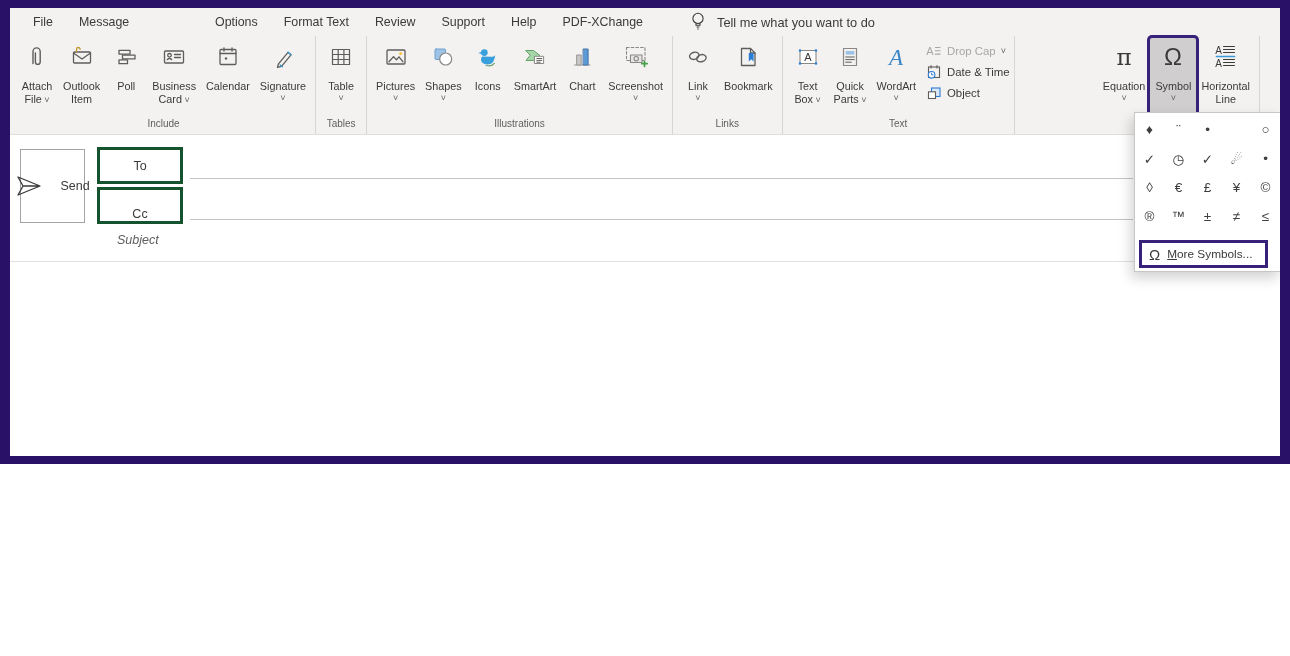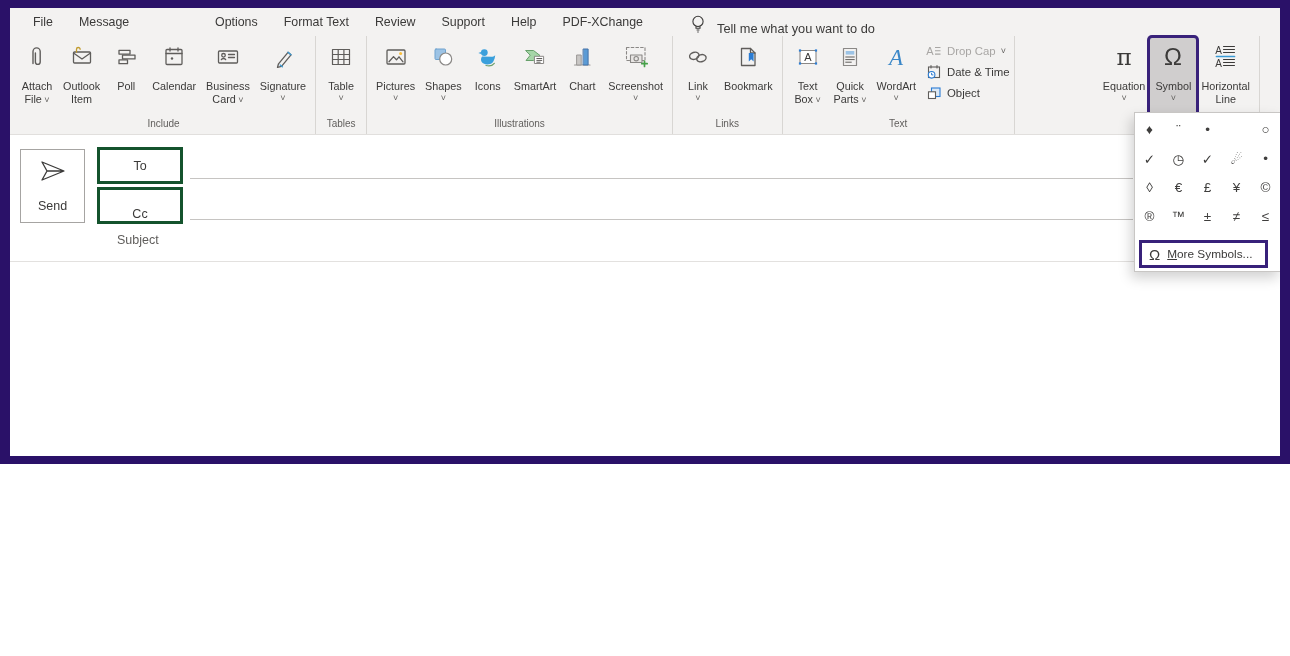--- a/index.html
+++ b/index.html
@@ -11,21 +11,21 @@
   .f-bottom{left:0;bottom:0;right:0;height:8px;}
   .f-left{left:0;top:0;bottom:0;width:10px;}
   .f-right{right:0;top:0;bottom:0;width:10px;}
 
   
   .menubar{position:absolute;left:10px;top:8px;right:10px;height:28px;background:#f3f2f1;
     display:flex;align-items:stretch;padding-left:10px;}
   .tab{padding:0 13px;font-size:12.4px;display:flex;align-items:center;position:relative;cursor:default;}
   .tab.active{font-weight:700;color:#201f1e;margin-top:44px;}
   .tab.active::after{content:"";position:absolute;left:13px;right:13px;bottom:1px;height:3px;background:#3c6e99;}
-  .tellme{position:absolute;left:690px;top:8px;height:28px;display:flex;align-items:flex-end;gap:11px;
+  .tellme{position:absolute;left:690px;top:8px;height:28px;display:flex;align-items:center;gap:11px;
     font-size:12.8px;color:#3b3a39;}
 
   
   .ribbon{position:absolute;left:10px;top:36px;right:10px;height:99px;background:#f3f2f1;
     border-bottom:1px solid #e1dfdd;box-sizing:border-box;}
   #ribbon-groups{display:flex;height:100%;padding-left:2px;}
   .group{display:flex;flex-direction:column;position:relative;padding:2px 4px 0;border-right:1px solid #d8d6d3;}
   .group.pin-right{margin-left:auto;margin-right:20px;}
   .btnrow{display:flex;align-items:stretch;height:79px;}
   .bigbtn{display:flex;flex-direction:column;align-items:center;padding:2px 5px 0;min-width:32px;border-radius:2px;}
@@ -37,27 +37,27 @@
   .stack{display:flex;flex-direction:column;gap:5px;margin-left:5px;padding-top:5px;}
   .smallbtn{display:flex;align-items:center;gap:5px;font-size:11.4px;white-space:nowrap;}
   .smallbtn.disabled{color:#a8a6a4;}
   .smallbtn .ic16{width:16px;height:16px;flex:none;}
   .grouplabel{height:18px;font-size:10px;color:#605e5c;text-align:center;line-height:16px;}
 
   
   .composeheader{position:absolute;left:10px;top:135px;right:10px;height:127px;background:#fff;
     border-bottom:1px solid #e3e1df;box-sizing:border-box;}
   .sendbtn{position:absolute;left:10px;top:14px;width:63px;height:72px;border:1px solid #a6a4a2;background:#fff;
-    display:flex;flex-direction:column;align-items:center;justify-content:center;gap:17px;font-size:12.5px;}
+    display:flex;flex-direction:row;align-items:center;justify-content:center;gap:17px;font-size:12.5px;}
   .fieldbtn{position:absolute;left:87px;width:80px;height:31px;border:3px solid #14532d;background:#fff;
     display:flex;align-items:center;justify-content:center;font-size:12.5px;}
   .tobtn{top:12px;} .ccbtn{top:52px;align-items:flex-end;}
   .fieldline{position:absolute;left:180px;width:943px;height:1px;background:#c6c4c2;}
   .line-to{top:43px;} .line-cc{top:84px;}
-  .subject{position:absolute;left:107px;top:98px;font-size:12.5px;color:#5f5d5b;}
+  .subject{position:absolute;left:107px;top:98px;font-size:12.5px;color:#5f5d5b;font-style:italic;}
 
   .bodyarea{position:absolute;left:10px;top:262px;right:10px;bottom:8px;background:#fff;}
 
   
   .dropdown{position:absolute;left:1134px;top:112px;width:147px;height:160px;background:#fff;
     border:1px solid #c8c6c4;box-shadow:-3px 6px 12px rgba(0,0,0,.18);z-index:10;box-sizing:border-box;}
   #symbol-grid{display:grid;grid-template-columns:repeat(5,29px);grid-auto-rows:29px;padding-top:2px;}
   .cell{display:flex;align-items:center;justify-content:center;font-size:13.5px;color:#3f3e3d;cursor:default;}
   .more{position:absolute;left:4px;top:127px;width:129px;height:28px;border:3px solid #38217a;background:#fff;
     display:flex;align-items:center;gap:7px;padding-left:7px;box-sizing:border-box;font-size:11.8px;color:#3b3a39;}
@@ -118,38 +118,38 @@
                   <rect x="8" y="8.3" width="11" height="3.8"></rect>
                   <rect x="11.5" y="13.1" width="12.5" height="3.8"></rect>
                   <rect x="8" y="17.9" width="8.5" height="3.8"></rect>
                 </svg></div>
               <div class="lbl">
                 <div>Poll</div>
               </div>
             </div>
             <div class="bigbtn">
               <div class="ic"><svg viewBox="0 0 30 30" width="100%" height="100%" fill="none" stroke-linecap="round" stroke-linejoin="round" stroke="#5f5d5b" stroke-width="1.3">
-                  <rect x="7" y="7.5" width="16" height="15" rx="1"></rect>
-                  <path d="M11 5.8 v3.2 M19 5.8 v3.2 M7 11.5 h16"></path>
-                  <circle cx="13" cy="16.5" r="1.2" fill="#5f5d5b" stroke="none"></circle>
-                </svg></div>
-              <div class="lbl">
-                <div>Calendar</div>
-              </div>
-            </div>
-            <div class="bigbtn">
-              <div class="ic"><svg viewBox="0 0 30 30" width="100%" height="100%" fill="none" stroke-linecap="round" stroke-linejoin="round" stroke="#5f5d5b" stroke-width="1.3">
                   <rect x="5.5" y="9" width="19" height="12" rx="1"></rect>
                   <circle cx="10.5" cy="13.3" r="1.8"></circle>
                   <path d="M8.3 17.7 c0.6-1.6 3.8-1.6 4.4 0"></path>
                   <path d="M15.5 12.5 h6 M15.5 15.5 h6"></path>
                 </svg></div>
               <div class="lbl">
                 <div>Business</div>
                 <div>Card<span class="chev"> ˅</span></div>
+              </div>
+            </div>
+            <div class="bigbtn">
+              <div class="ic"><svg viewBox="0 0 30 30" width="100%" height="100%" fill="none" stroke-linecap="round" stroke-linejoin="round" stroke="#5f5d5b" stroke-width="1.3">
+                  <rect x="7" y="7.5" width="16" height="15" rx="1"></rect>
+                  <path d="M11 5.8 v3.2 M19 5.8 v3.2 M7 11.5 h16"></path>
+                  <circle cx="13" cy="16.5" r="1.2" fill="#5f5d5b" stroke="none"></circle>
+                </svg></div>
+              <div class="lbl">
+                <div>Calendar</div>
               </div>
             </div>
             <div class="bigbtn">
               <div class="ic"><svg viewBox="0 0 30 30" width="100%" height="100%" fill="none" stroke-linecap="round" stroke-linejoin="round" stroke="#5f5d5b" stroke-width="1.3">
                   <path d="M10.5 21.8 L20 10.3 l3 2.5 -9.5 11.5 -4 1 z"></path>
                   <path d="M20 10.3 l3 2.5" stroke="#3a9bd5"></path>
                   <path d="M12.2 23 l2.2 1.8" stroke="#3a9bd5"></path>
                 </svg></div>
               <div class="lbl">
                 <div>Signature</div>

